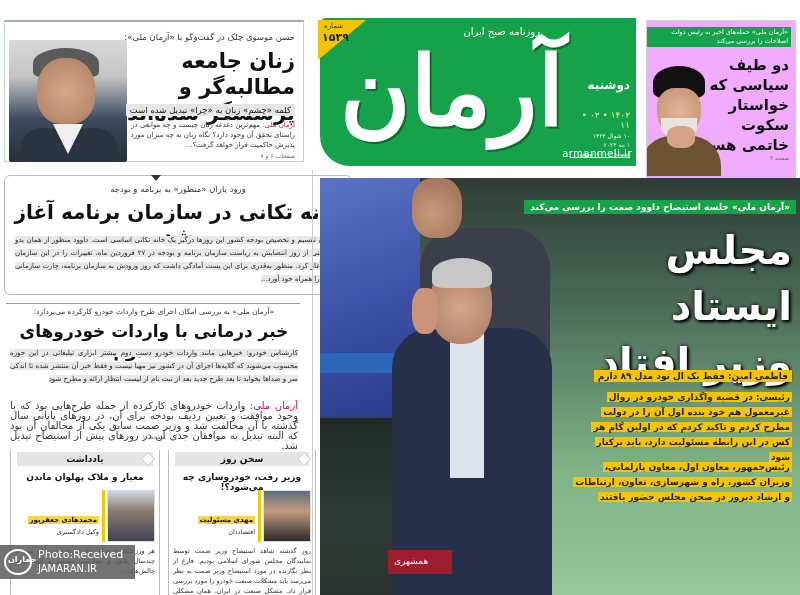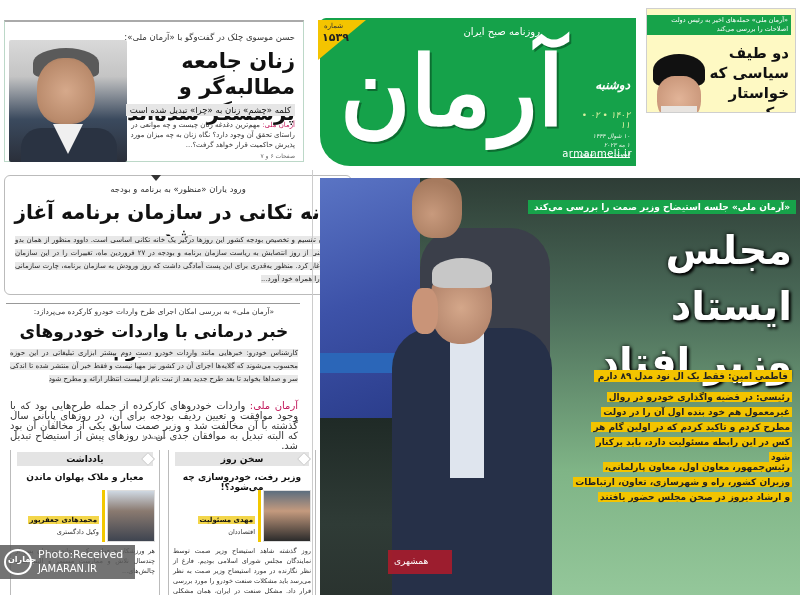--- a/index.html
+++ b/index.html
@@ -54,31 +54,31 @@
     text-align: center; font-family: "DejaVu Serif", serif;
     text-shadow: 2px 2px 0 #0c6e31;
   }
   .masthead .tagline { right: 96px; top: 8px; font-size: 10px; color: #ffffff; }
   .masthead .issue-badge {
     left: -2px; top: 2px; width: 48px; height: 40px;
     background: #f4c400; clip-path: polygon(0 0, 100% 0, 0 100%);
   }
   .masthead .issue-label { left: 4px; top: 4px; font-size: 7px; color: #333; direction: rtl; }
   .masthead .issue-num { left: 2px; top: 13px; font-size: 11px; font-weight: bold; color: #222; }
-  .masthead .dateblock { right: 6px; top: 60px; width: 60px; text-align: right; color: #ffffff; font-style: italic; }
+  .masthead .dateblock { right: 6px; top: 60px; width: 60px; text-align: right; color: #ffffff; }
   .masthead .weekday { font-size: 12px; font-weight: bold; color: #fff; }
   .masthead .datesolar { font-size: 9px; color: #d8f0a0; margin-top: 18px; }
   .masthead .datesmall { font-size: 6px; color: #e6f4e6; margin-top: 2px; }
   .masthead .price { font-size: 6px; color: #fff; margin-top: 2px; border-bottom: 1px solid #fff; }
   .masthead .site { right: 4px; top: 130px; font-size: 10px; color: #ffffff; direction: ltr; letter-spacing: 0.5px; }
 
   
   .khatami {
-    left: 646px; top: 8px; width: 150px; height: 105px;
-    border: 1px solid #cfcfcf; background: #fef9c3; overflow: hidden;
+    left: 646px; top: 20px; width: 150px; height: 163px;
+    border: 1px solid #cfcfcf; background: #f0abfc; overflow: hidden;
   }
   .khatami .label-bar {
     right: 4px; top: 6px; width: 144px; padding: 1px 3px;
     background: #17a34a; color: #fff; font-size: 6.5px; line-height: 9px; text-align: right;
   }
   .khatami .headline {
     right: 6px; top: 34px; width: 100px; font-size: 15px; font-weight: bold; line-height: 20px; text-align: right;
   }
   .khatami .photo {
     left: 0; top: 45px; width: 66px; height: 100px;
@@ -286,21 +286,21 @@
   <div class="abs man-back-body"></div>
   <div class="abs man-back-head"></div>
   <div class="abs man-front-body"></div>
   <div class="abs shirt"></div>
   <div class="abs man-front-head"></div>
   <div class="abs man-front-hair"></div>
   <div class="abs hand"></div>
   <div class="abs credit"></div>
   <div class="abs credit-text">همشهری</div>
 
-  <div class="abs kicker-bar">«آرمان ملی» جلسه استیضاح وزیر صمت را بررسی می‌کند</div>
+  <div class="abs kicker-bar">«آرمان ملی» جلسه استیضاح داوود صمت را بررسی می‌کند</div>
   <div class="abs headline">
     <div>مجلس ایستاد</div>
     <div>وزیر افتاد</div>
   </div>
   <div class="abs quote1">فاطمی امین: فقط یک ال نود مدل ۸۹ دارم</div>
   <div class="abs quote2"><span>رئیسی: در قضیه واگذاری خودرو در روال غیرمعمول هم خود بنده اول آن را در دولت مطرح کردم و تاکید کردم که در اولین گام هر کس در این رابطه مسئولیت دارد، باید برکنار شود</span></div>
   <div class="abs quote3"><span>رئیس‌جمهور، معاون اول، معاون پارلمانی، وزیران کشور، راه و شهرسازی، تعاون، ارتباطات و ارشاد دیروز در صحن مجلس حضور یافتند</span></div>
 </div>
 
 </body></html>

